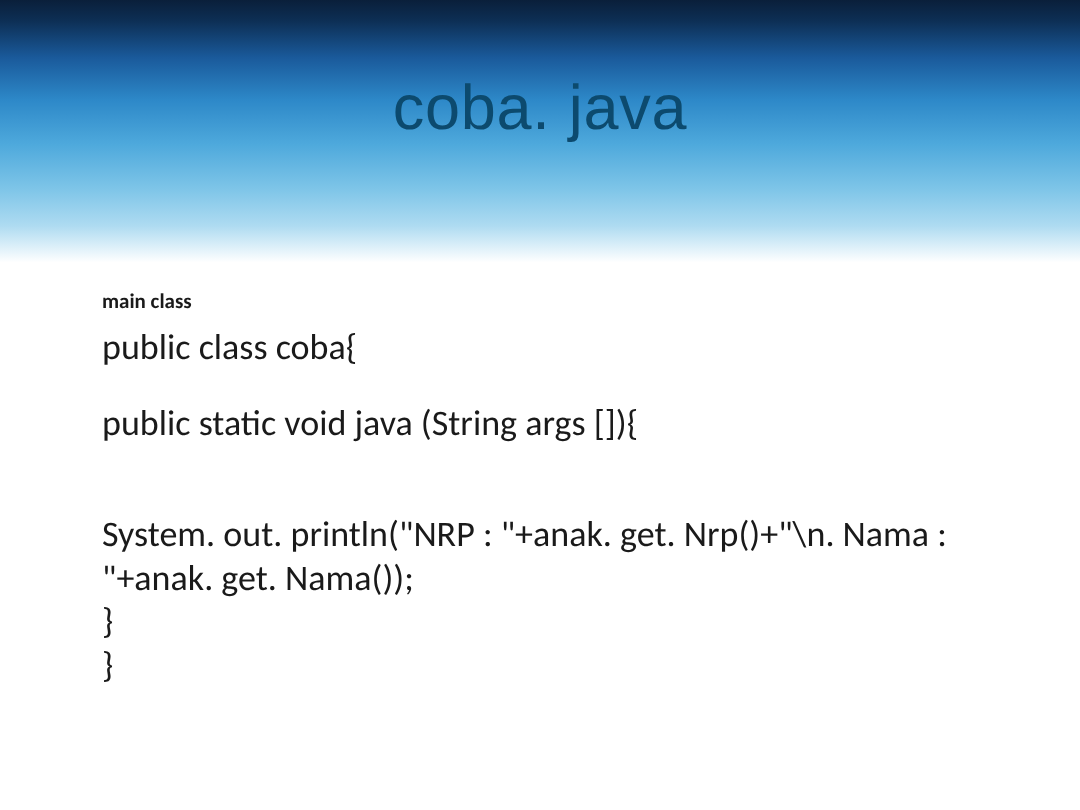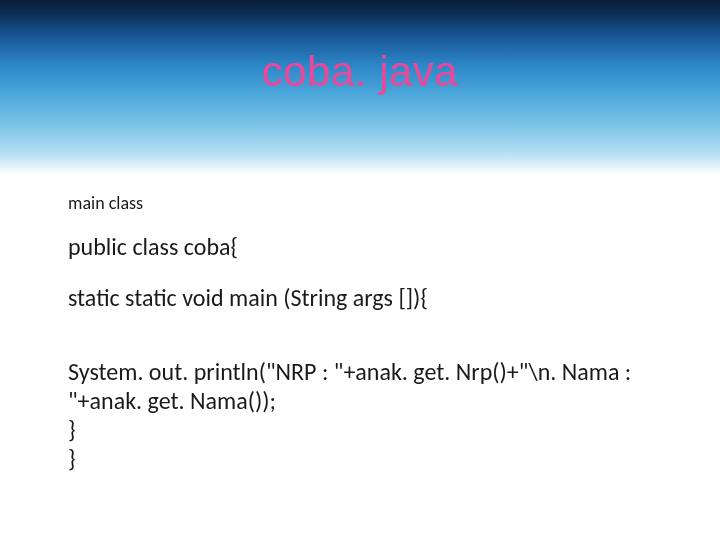--- a/index.html
+++ b/index.html
@@ -31,36 +31,36 @@
       #ffffff 100%);
   }
   .title {
     position: absolute;
     top: 48px;
     left: 0;
     width: 720px;
     text-align: center;
     font-size: 42px;
     font-weight: 400;
-    color: #ec4899;
+    color: #0c4a6e;
     font-family: "Segoe UI Light", "Segoe UI", Arial, sans-serif;
     letter-spacing: 0.5px;
   }
   .content {
     position: absolute;
     top: 192px;
     left: 68px;
     width: 590px;
     color: #1a1a1a;
   }
   .subtitle {
-    font-size: 18px;
-    font-weight: 400;
+    font-size: 14px;
+    font-weight: 700;
     font-family: "Calibri", "Segoe UI", Arial, sans-serif;
-    margin-bottom: 18px;
+    margin-bottom: 8px;
   }
   .code-line {
     font-size: 24px;
     font-weight: 400;
     font-family: "Calibri", "Segoe UI", Arial, sans-serif;
     line-height: 1.22;
   }
   .block-spacer {
     height: 22px;
   }
@@ -69,20 +69,20 @@
 <body>
 
 <div class="slide">
   <div class="header-gradient"></div>
   <div class="title">coba. java</div>
 
   <div class="content">
     <div class="subtitle">main class</div>
     <div class="code-line">public class coba{</div>
     <div class="block-spacer"></div>
-    <div class="code-line">static static void main (String args []){</div>
+    <div class="code-line">public static void java (String args []){</div>
     <div class="block-spacer"></div>
     <div class="block-spacer"></div>
     <div class="code-line">System. out. println("NRP  : "+anak. get. Nrp()+"\n. Nama : "+anak. get. Nama());</div>
     <div class="code-line">}</div>
     <div class="code-line">}</div>
   </div>
 </div>
 
 </body></html>

